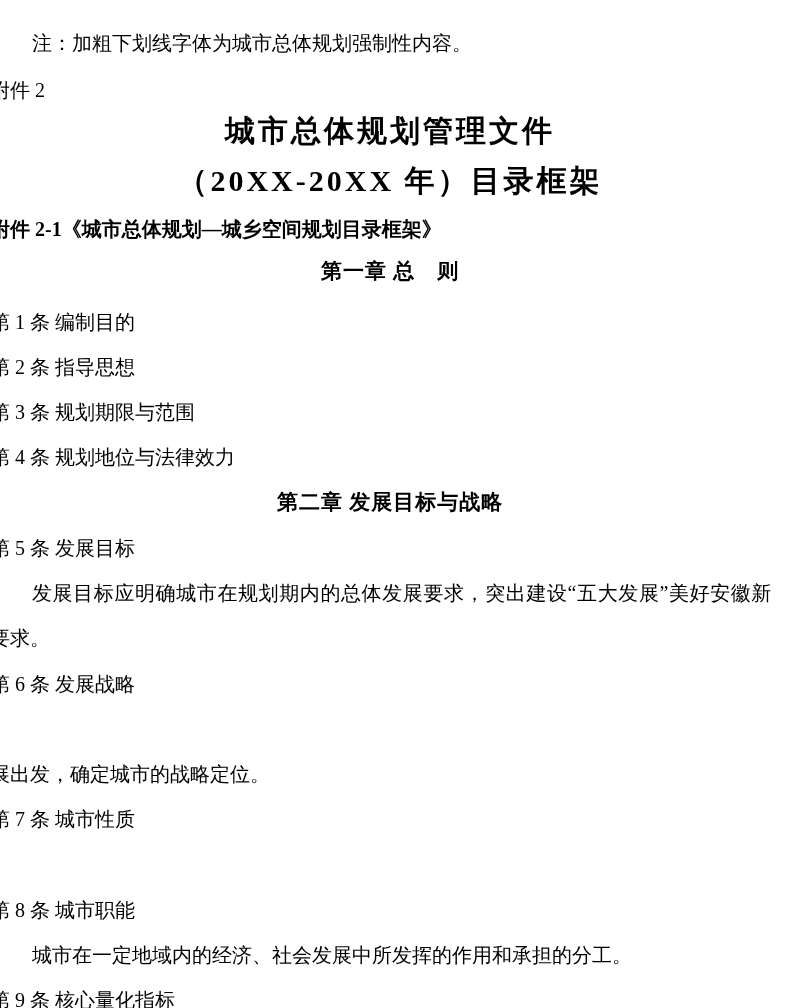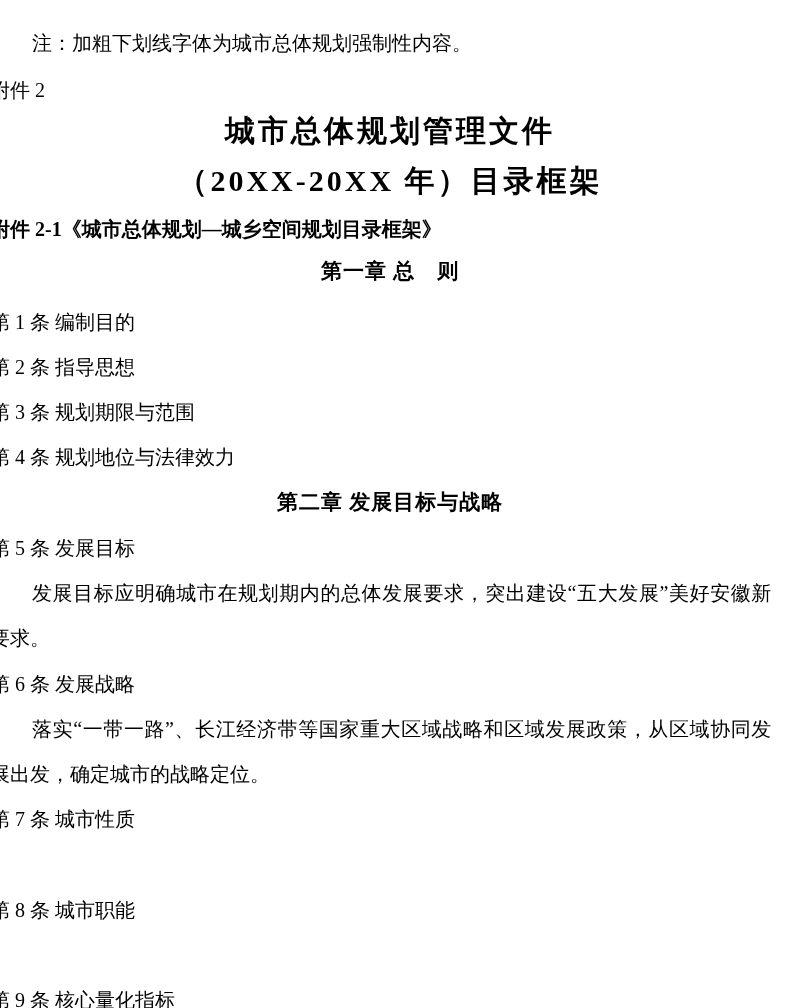--- a/index.html
+++ b/index.html
@@ -81,25 +81,25 @@
   <div class="line center chapter-line" style="top:490px">第二章 发展目标与战略</div>
 
   <div class="line" style="top:536px">第 5 条 发展目标</div>
 
   <div class="line indent stretch" style="top:581px">发展目标应明确城市在规划期内的总体发展要求，突出建设“五大发展”美好安徽新</div>
 
   <div class="line" style="top:626px">要求。</div>
 
   <div class="line" style="top:672px">第 6 条 发展战略</div>
 
-  <div class="line indent stretch" style="top:717px">落实“一带一路”、长江经济带等国家重大区域战略和区域发展政策，从区域协同发</div>
 
   <div class="line" style="top:762px">展出发，确定城市的战略定位。</div>
 
   <div class="line" style="top:807px">第 7 条 城市性质</div>
 
 
   <div class="line" style="top:898px">第 8 条 城市职能</div>
 
+  <div class="line indent" style="top:943px">城市在一定地域内的经济、社会发展中所发挥的作用和承担的分工。</div>
 
   <div class="line" style="top:988px">第 9 条 核心量化指标</div>
 
 </div>
 
 </body></html>

